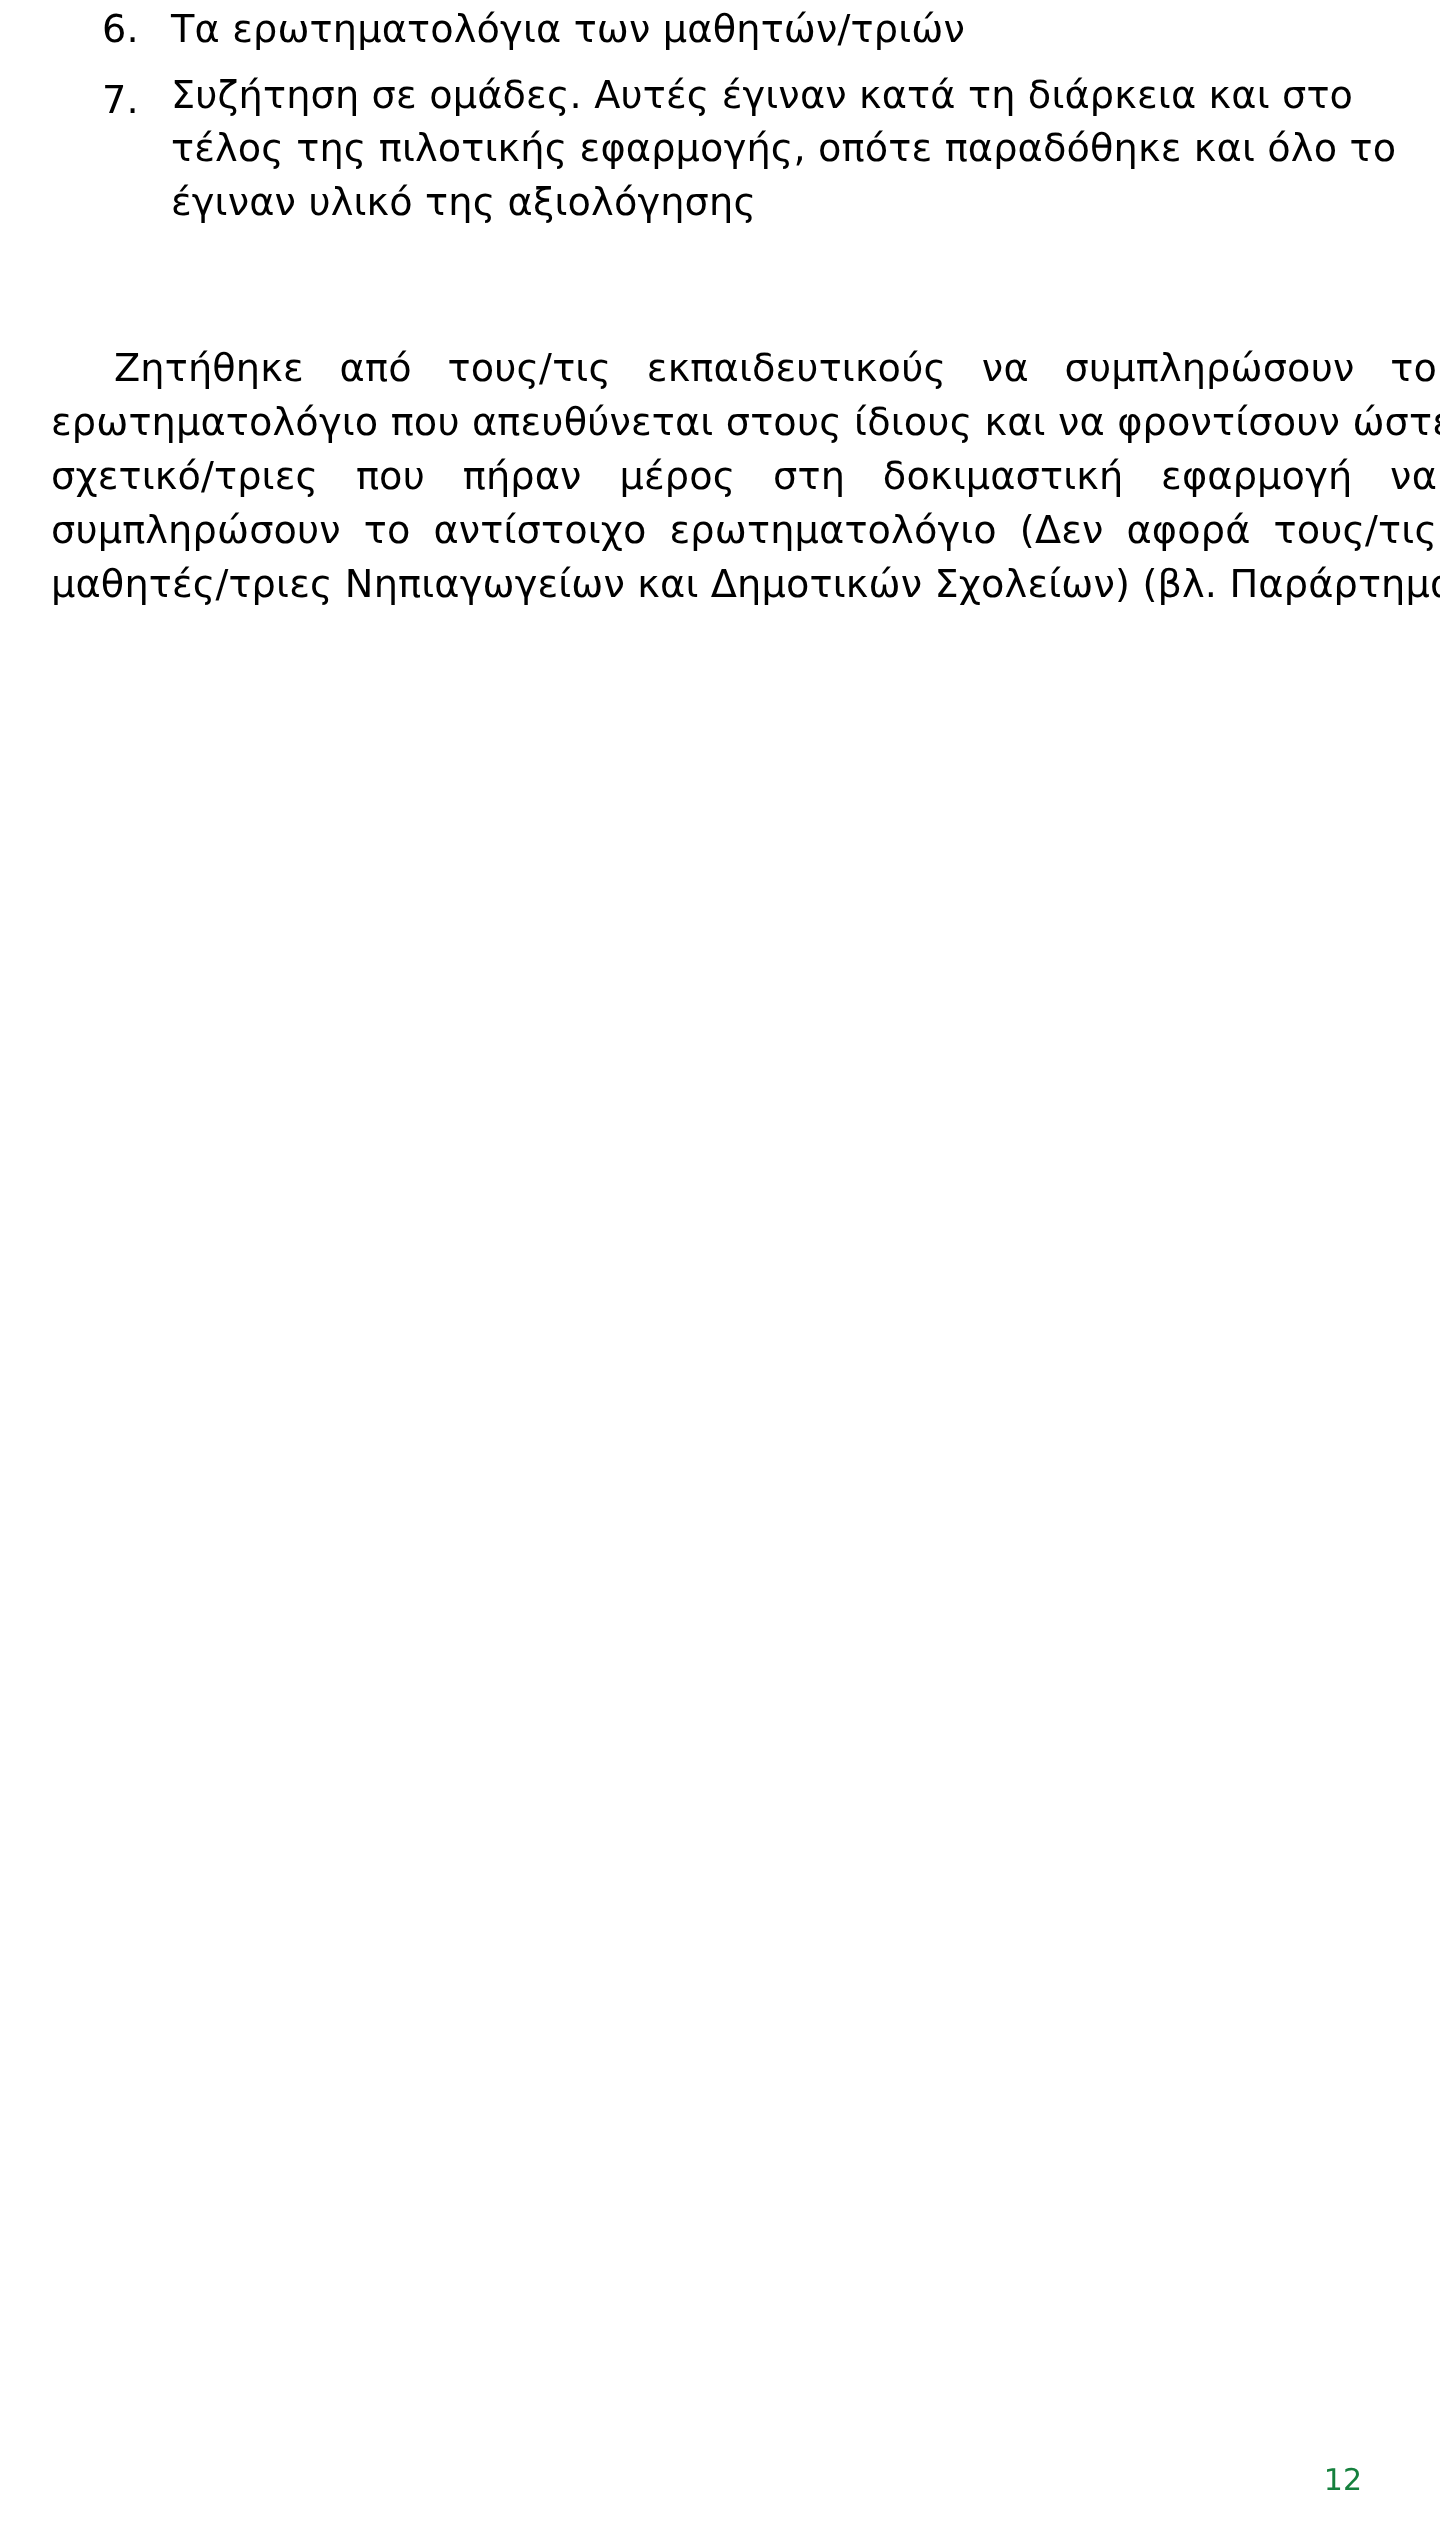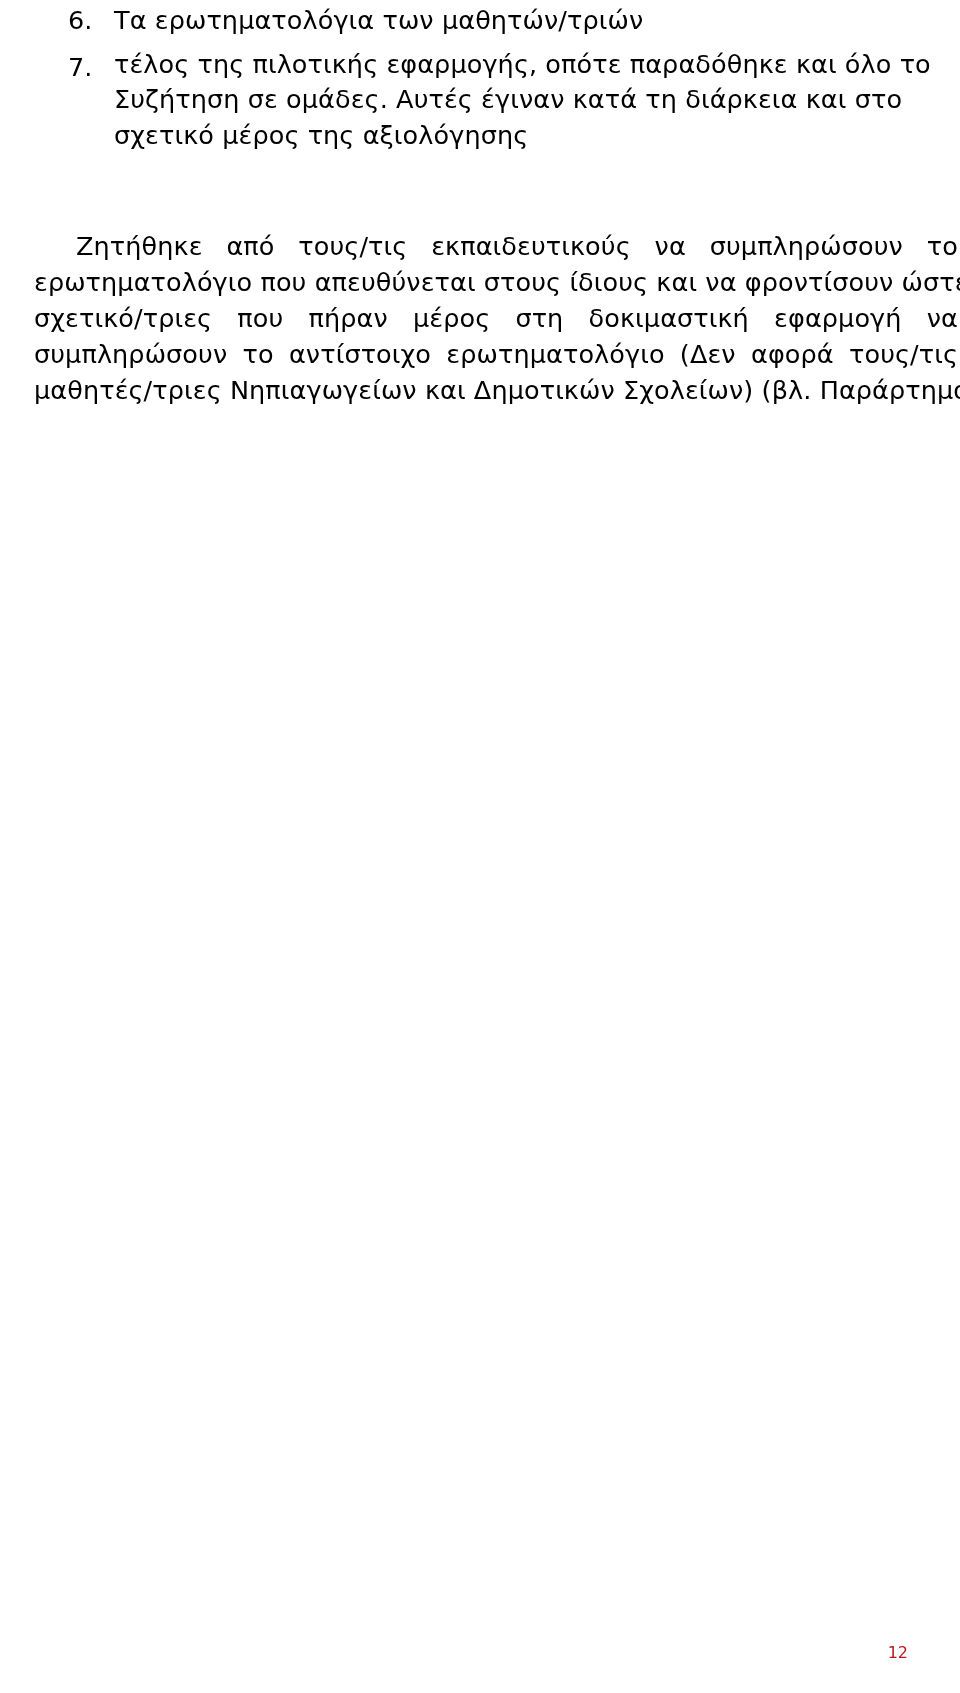--- a/index.html
+++ b/index.html
@@ -118,46 +118,46 @@
 
   .para .ln.first {
     padding-left: 42px;
   }
 
   
   .page-number {
     position: absolute;
     right: 52px;
     bottom: 28px;
-    font-size: 16px;
+    font-size: 20px;
     line-height: 24px;
     font-family: "DejaVu Sans", sans-serif;
-    color: #b91c1c;
+    color: #15803d;
   }
 </style>
 </head>
 <body>
 
 <div class="page">
 
   <div class="list-block">
 
     <div class="list-item item-6">
       <span class="marker">6.</span>
       <span class="body">
         <span class="bold">Τα ερωτηματολόγια των μαθητών/τριών</span>
       </span>
     </div>
 
     <div class="list-item item-7">
       <span class="marker">7.</span>
       <span class="body">
+        <span class="ln"><span class="bold">Συζήτηση σε ομάδες</span><span>. Αυτές έγιναν κατά τη διάρκεια και στο</span></span>
         <span class="ln">τέλος της πιλοτικής εφαρμογής, οπότε παραδόθηκε και όλο το</span>
-        <span class="ln"><span class="bold">Συζήτηση σε ομάδες</span><span>. Αυτές έγιναν κατά τη διάρκεια και στο</span></span>
-        <span class="ln last">σχετικό μέρος της αξιολόγησης</span>
+        <span class="ln last">έγιναν υλικό της αξιολόγησης</span>
       </span>
     </div>
 
   </div>
 
   <div class="para-block">
     <p class="para">
       <span class="ln first">Ζητήθηκε από τους/τις εκπαιδευτικούς να συμπληρώσουν το</span>
       <span class="ln">ερωτηματολόγιο που απευθύνεται στους ίδιους και να φροντίσουν ώστε οι</span>
       <span class="ln">σχετικό/τριες που πήραν μέρος στη δοκιμαστική εφαρμογή να</span>

